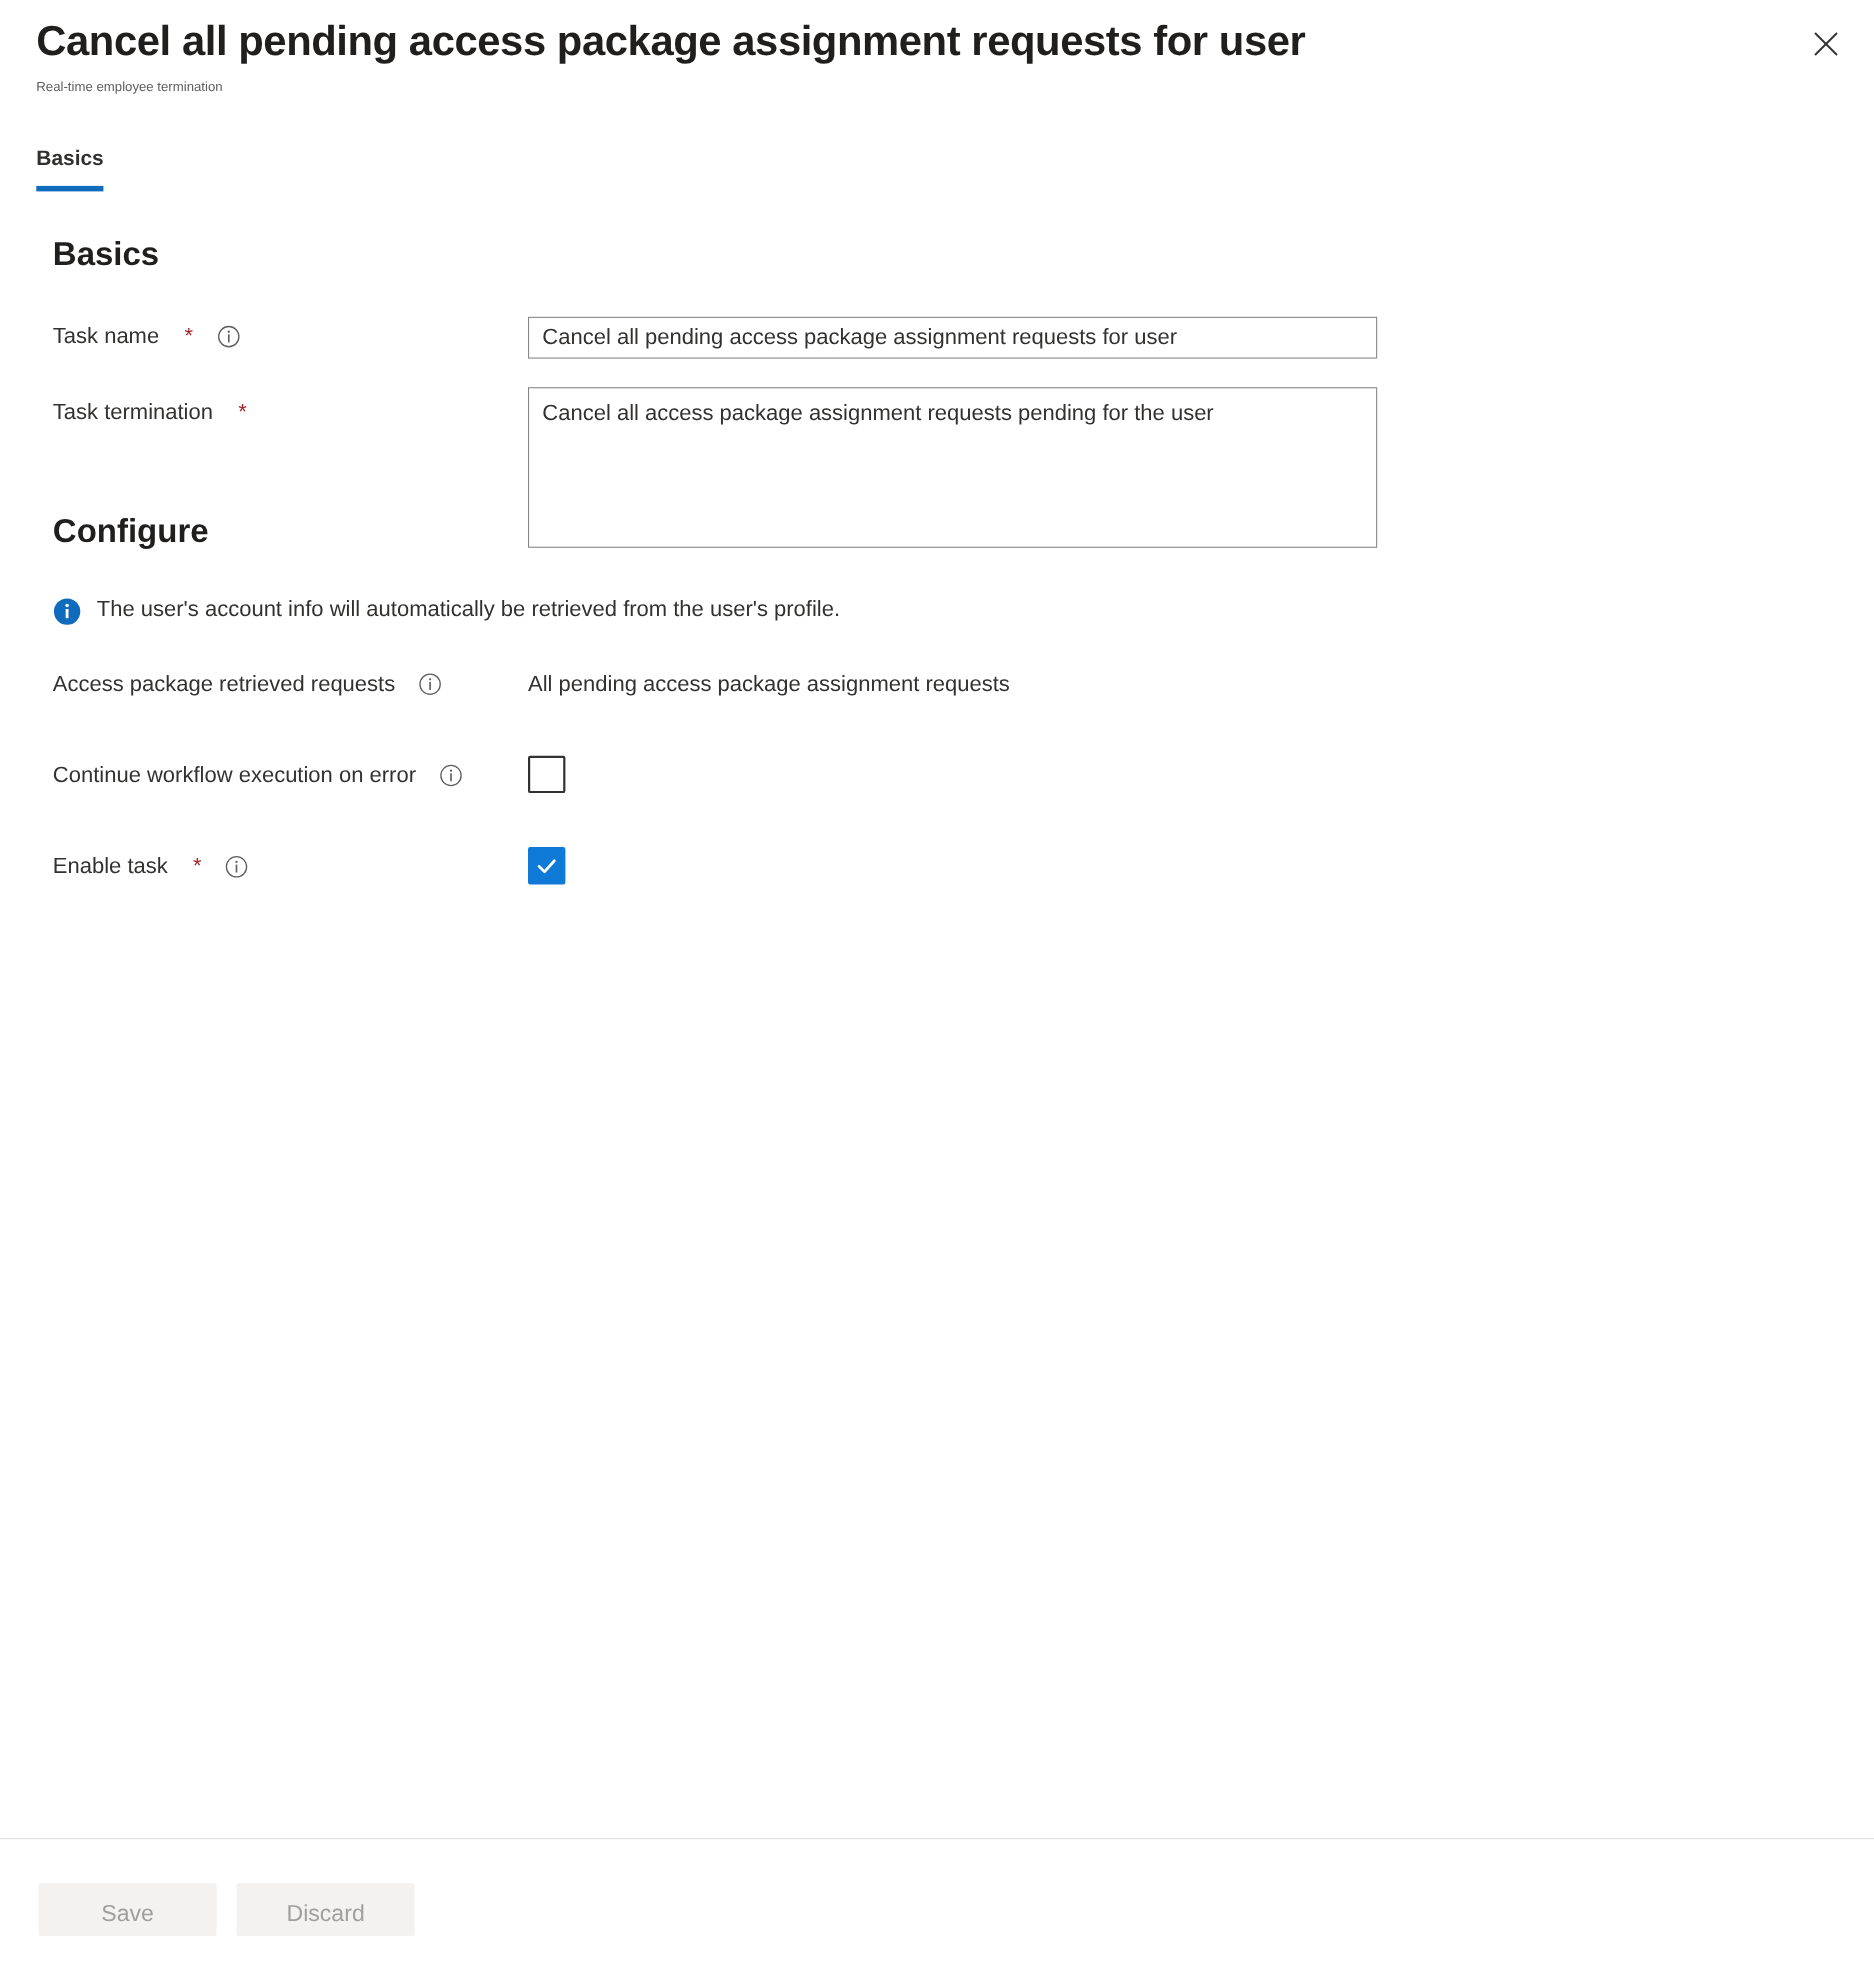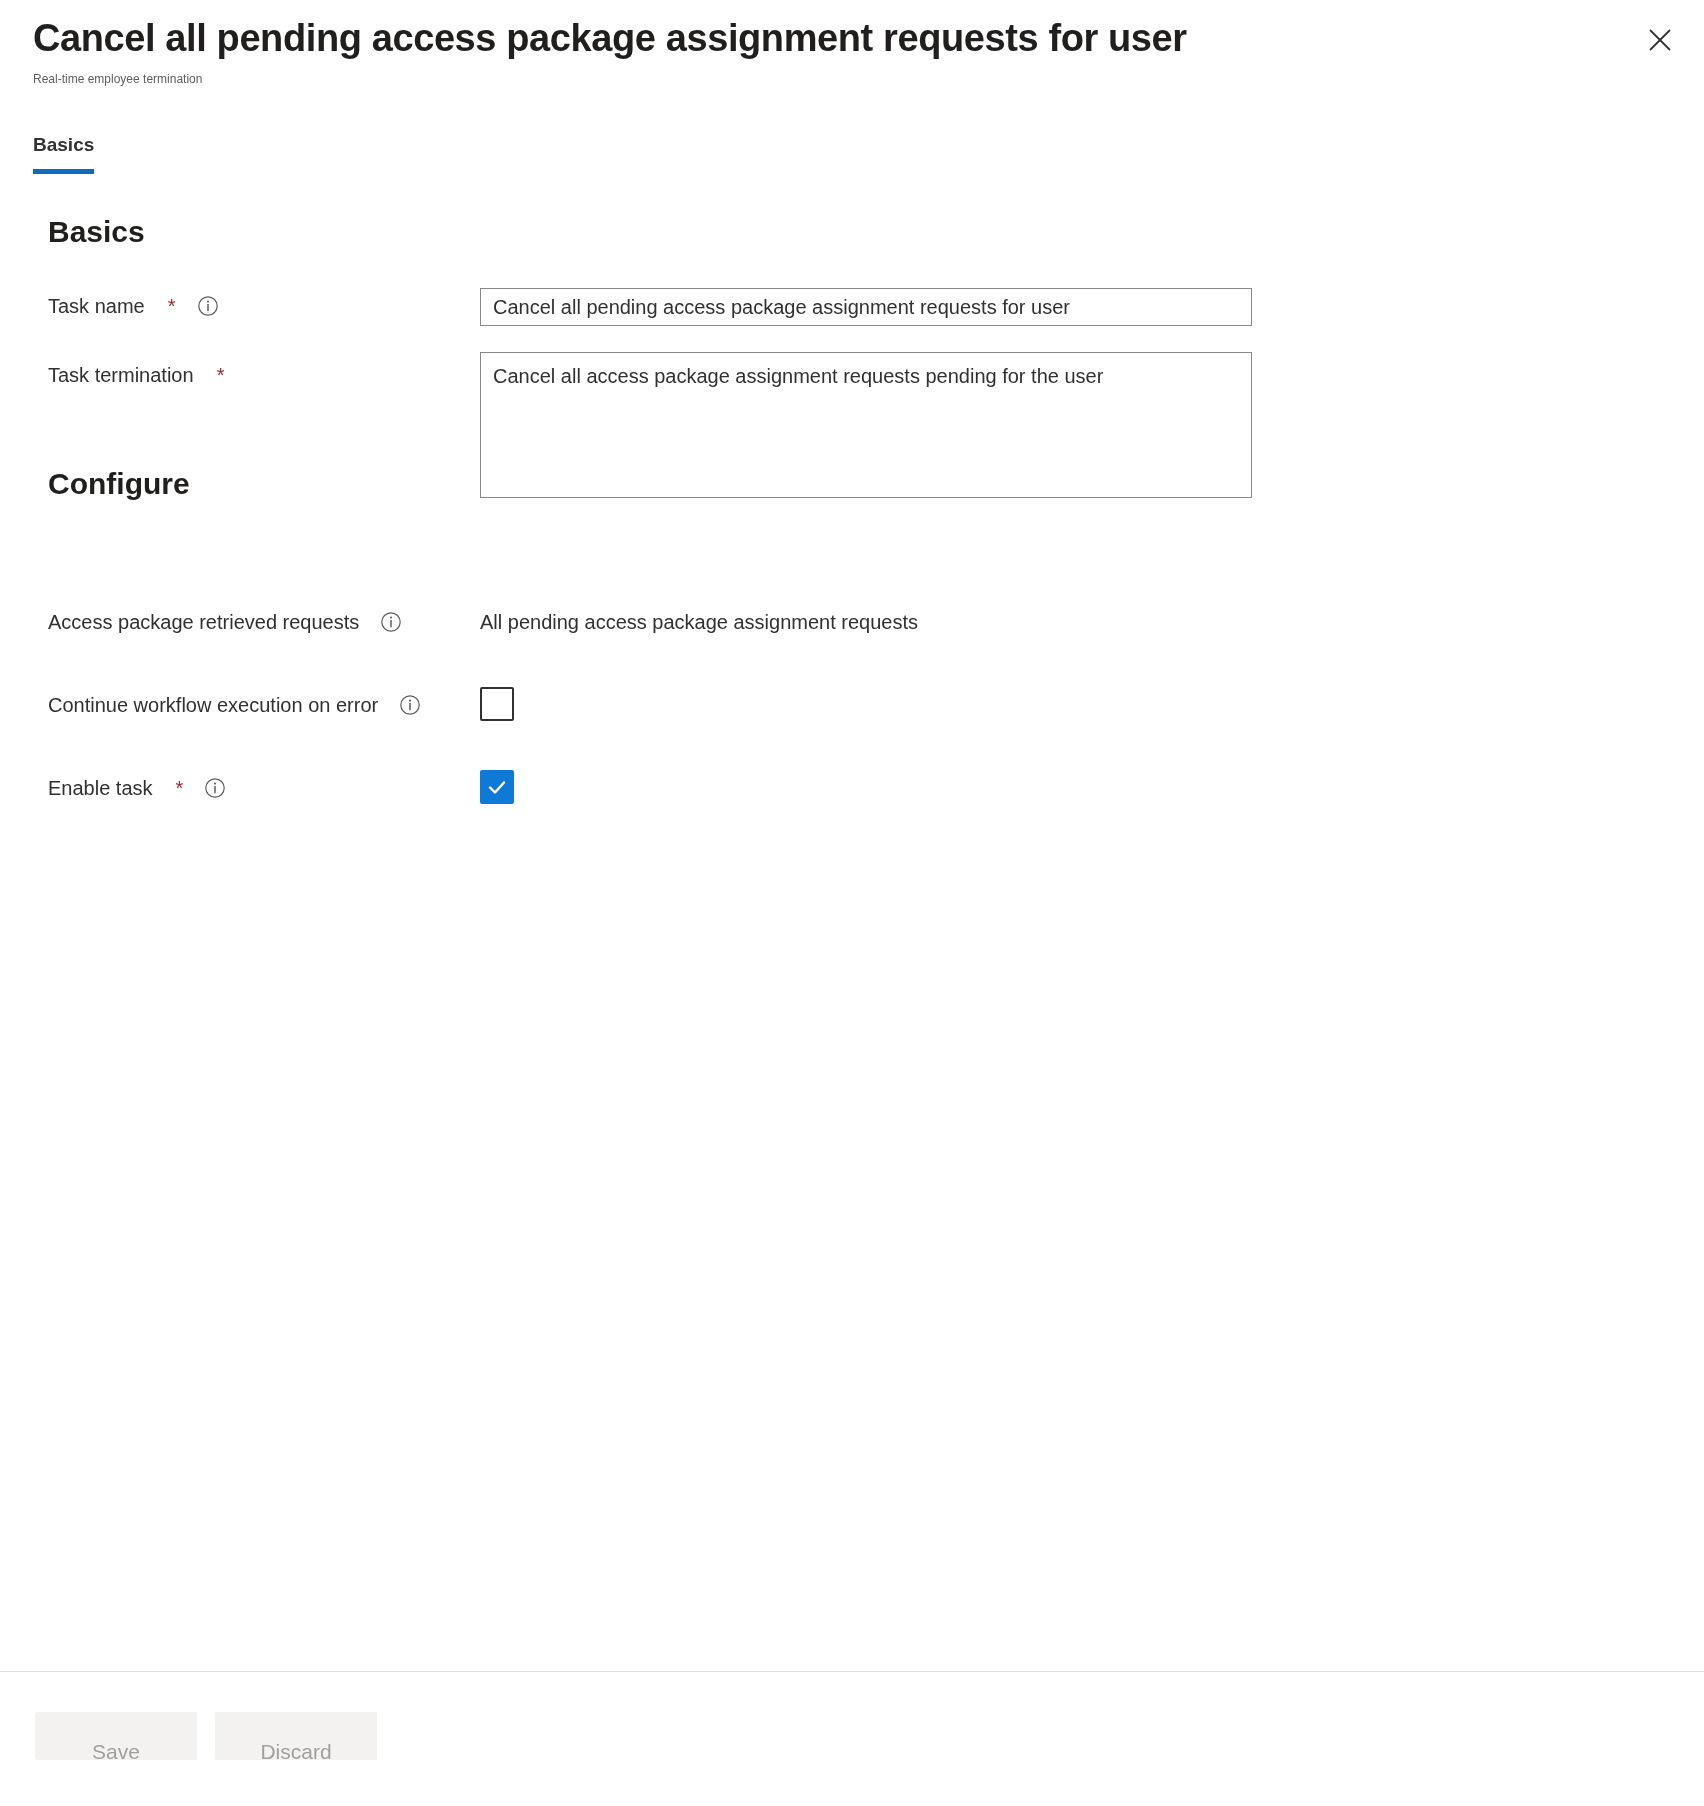--- a/index.html
+++ b/index.html
@@ -251,21 +251,21 @@
   .btn {
     min-width: 162px;
     height: 48px;
     box-sizing: border-box;
     border: none;
     background: #f3f2f1;
     color: #a19f9d;
     font-family: "Liberation Sans", sans-serif;
     font-size: 21px;
     line-height: 48px;
-    padding: 16px 22px;
+    padding: 4px 22px;
     cursor: default;
     border-radius: 2px;
     text-align: center;
   }
 </style>
 </head>
 <body>
 
 <div class="panel-header">
   <div class="panel-title">Cancel all pending access package assignment requests for user</div>
@@ -308,20 +308,30 @@
   <div class="field-row" style="top:165px;">
     <div class="field-label">
       <span>Task termination</span>
       <span class="req-star">*</span>
     </div>
     <textarea class="text-area" style="">Cancel all access package assignment requests pending for the user</textarea>
   </div>
 
   <div class="section-heading" id="configure-heading">Configure</div>
 
+  <div class="info-banner">
+    <span class="info-banner-icon">
+      <svg width="26" height="26" viewBox="0 0 26 26" aria-hidden="true">
+        <circle cx="13" cy="13" r="12" fill="#0f6cbd"></circle>
+        <circle cx="13" cy="7.4" r="1.6" fill="#ffffff"></circle>
+        <rect x="11.7" y="10.7" width="2.6" height="8.4" rx="0.4" fill="#ffffff"></rect>
+      </svg>
+    </span>
+    <span class="info-banner-text">The user's account info will automatically be retrieved from the user's profile.</span>
+  </div>
 
   <div class="field-row" style="top:412px;">
     <div class="field-label">
       <span>Access package retrieved requests</span>
       <span class="info-icon">
         <svg width="22" height="22" viewBox="0 0 22 22" aria-hidden="true">
           <circle cx="11" cy="11" r="9.2" fill="none" stroke="#605e5c" stroke-width="1.2"></circle>
           <circle cx="11" cy="6.6" r="1.05" fill="#605e5c"></circle>
           <rect x="10.25" y="9" width="1.5" height="7.2" fill="#605e5c"></rect>
         </svg>

